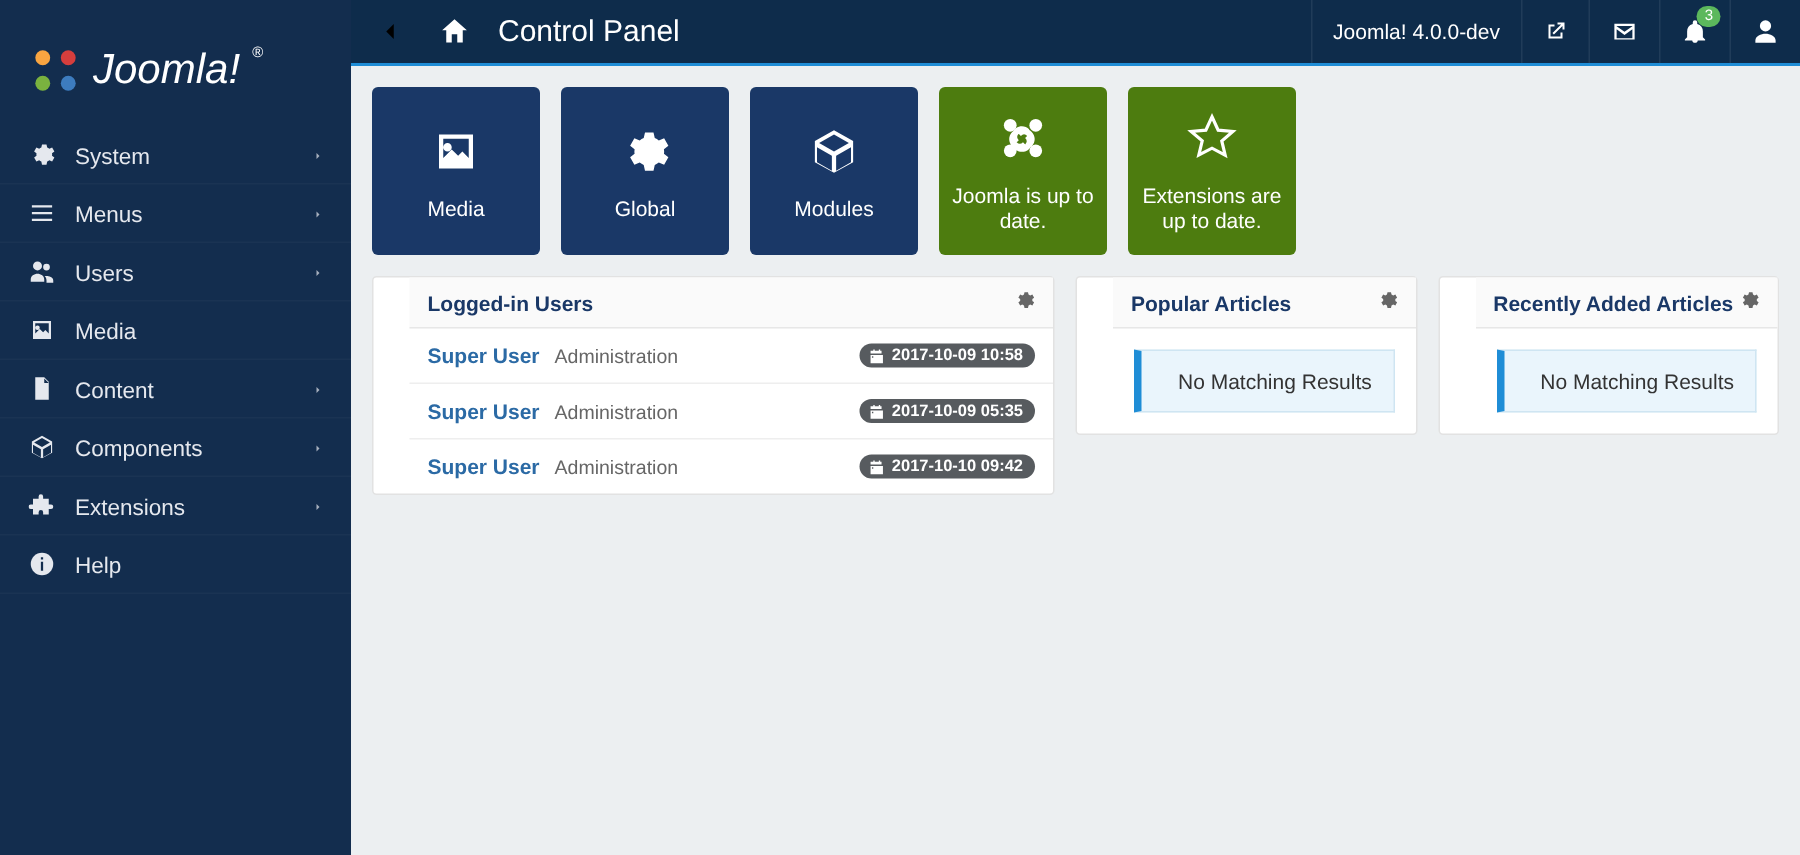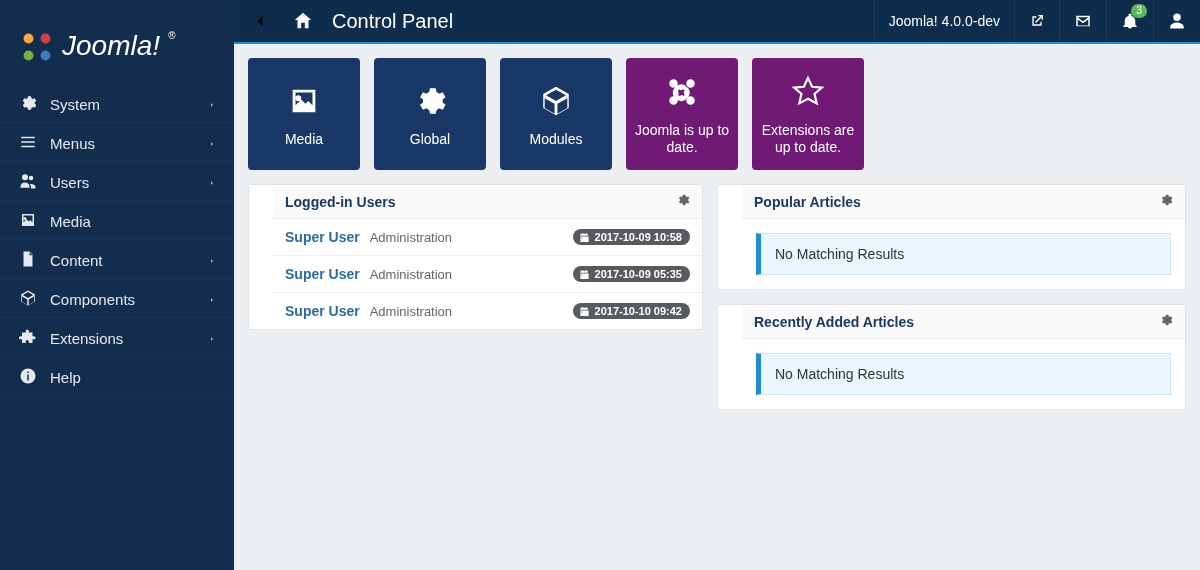--- a/index.html
+++ b/index.html
@@ -88,34 +88,34 @@
   border-radius: 4px;
   display:flex; flex-direction:column;
   align-items:center; justify-content:center;
   gap: 10px;
   font-size: 14px;
   text-align:center;
   padding: 8px;
 }
 .tile .tile-icon { height: 40px; display:flex; align-items:center; justify-content:center; }
 .tile .tile-icon svg { fill:#fff; }
-.tile.green { background:#701a75; }
+.tile.green { background:#4d7c0f; }
 .tile.green .tile-label { line-height:1.25; }
 
 .panels { display:flex; gap: 14px; align-items:flex-start; }
 .panel {
   background:#fff;
   border:1px solid #e2e2e2;
   border-radius:3px;
   flex:1;
   min-width:0;
   padding-left:24px;
 }
 .panel-left { flex-basis: 455px; flex-grow:0; }
-.panel-right-col { flex:1; display:flex; flex-direction:column; gap:14px; }
+.panel-right-col { flex:1; display:flex; flex-direction:row; gap:14px;text-align:right; }
 .panel-head {
   display:flex; align-items:center; justify-content:space-between;
   padding: 8px 12px;
   border-bottom:1px solid #e7e7e7;
   background:#fafafa;
   font-weight:600;
   font-size:14px;
   color:#1a3867;
 }
 .panel-head .gear svg { fill:#666; }

